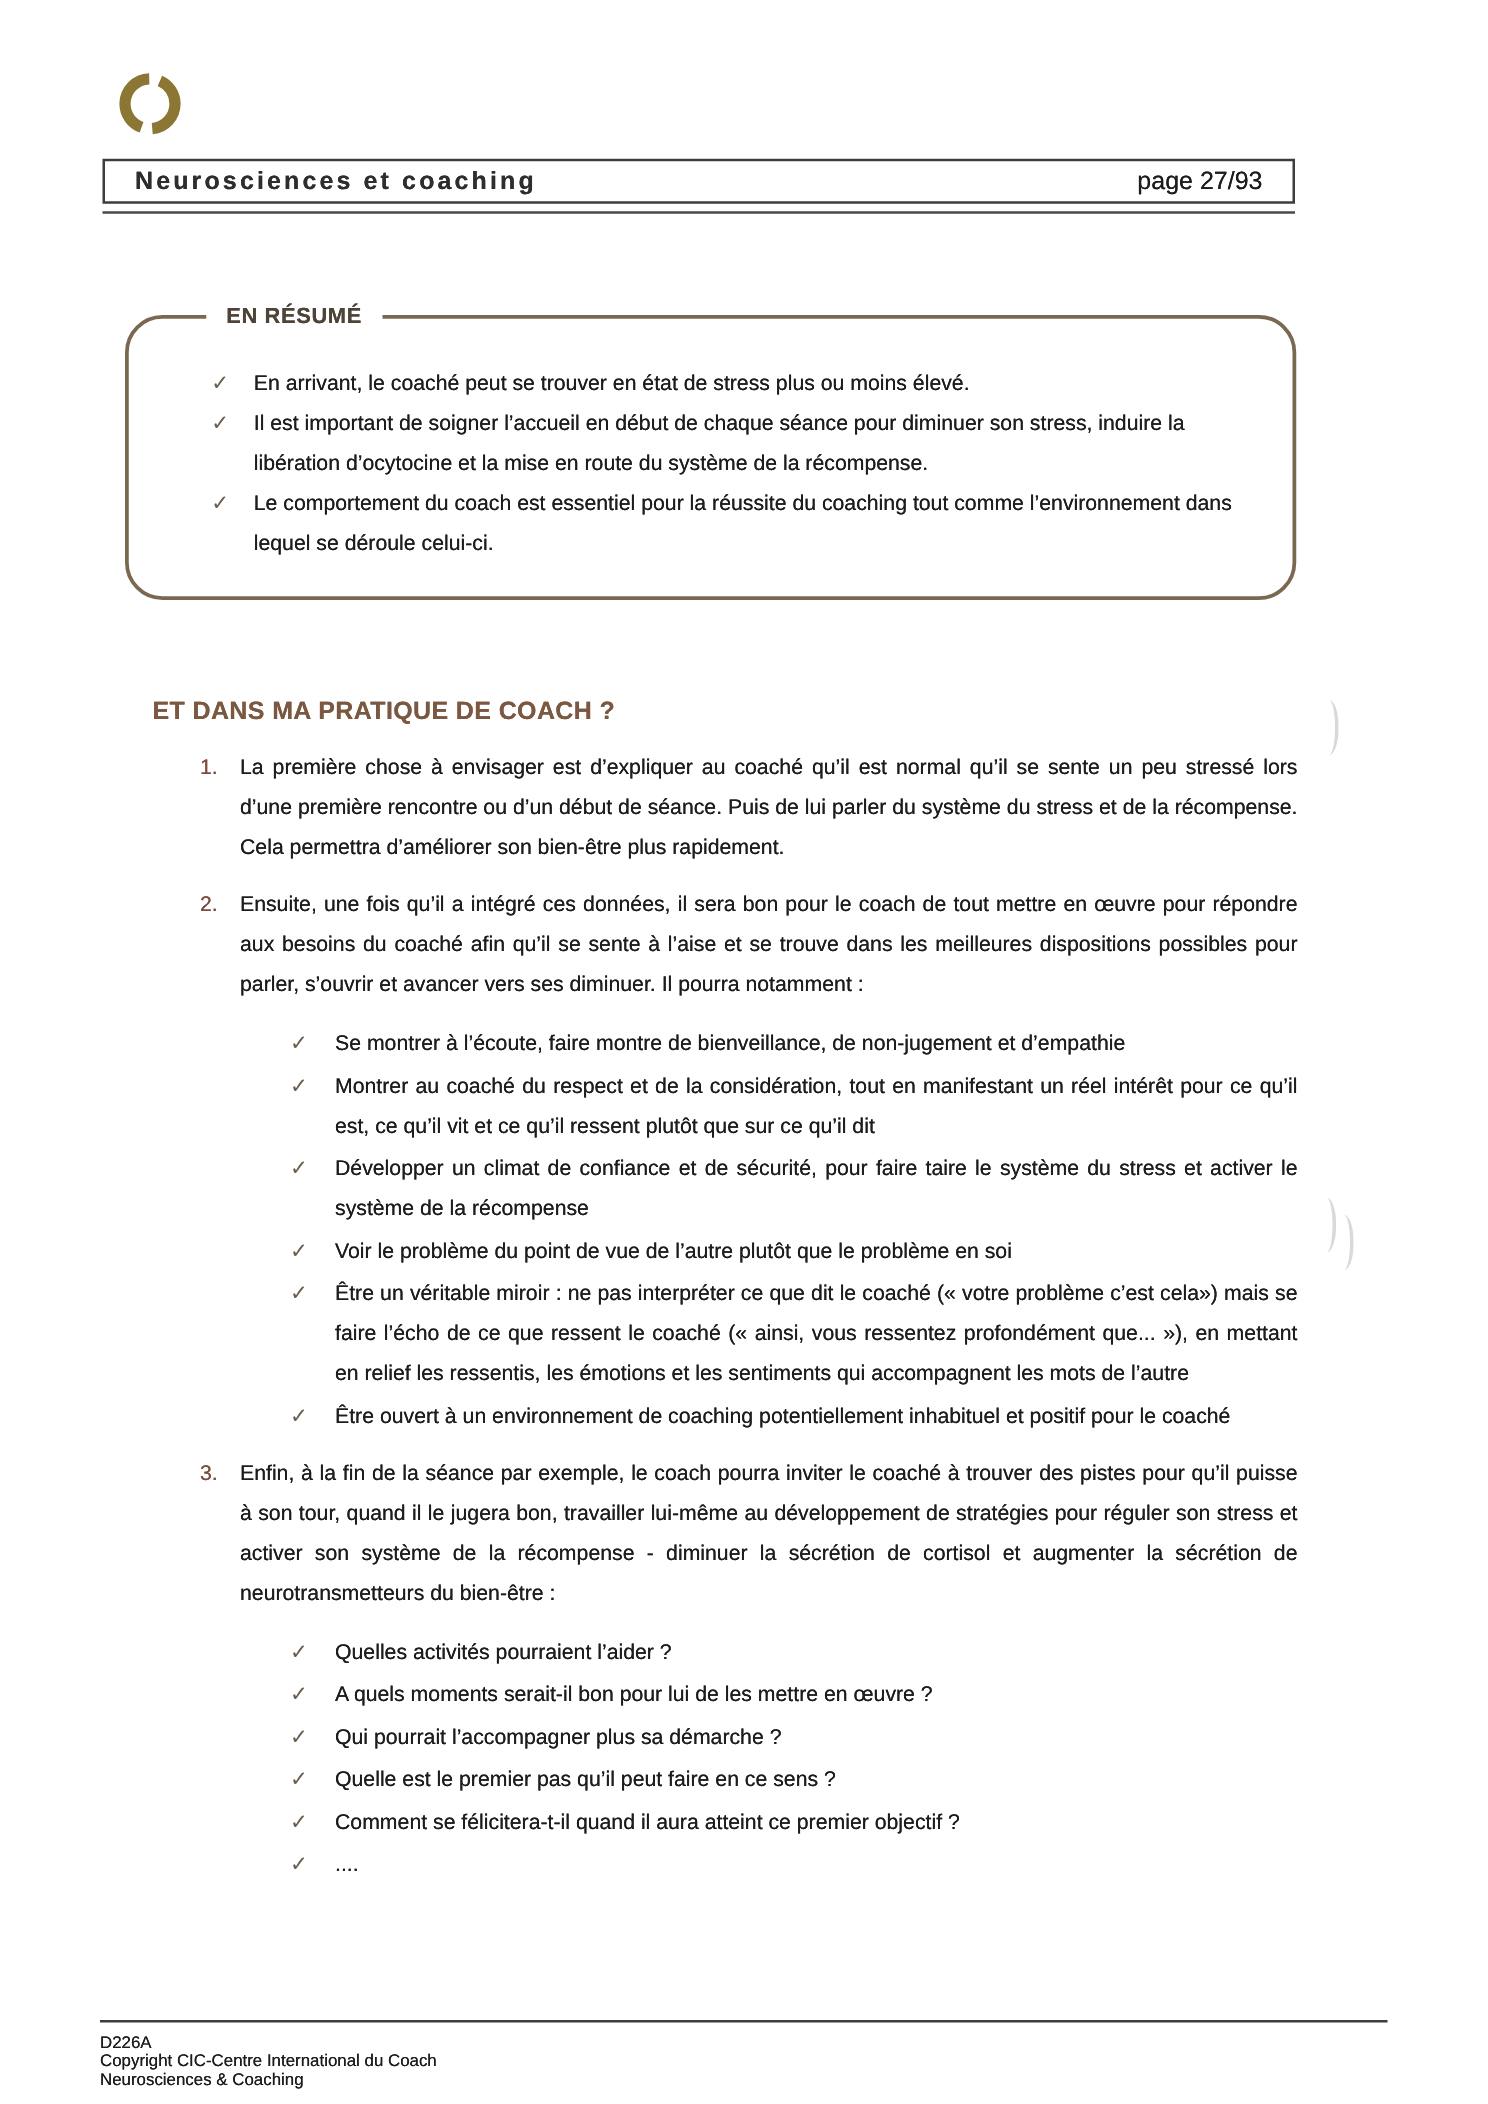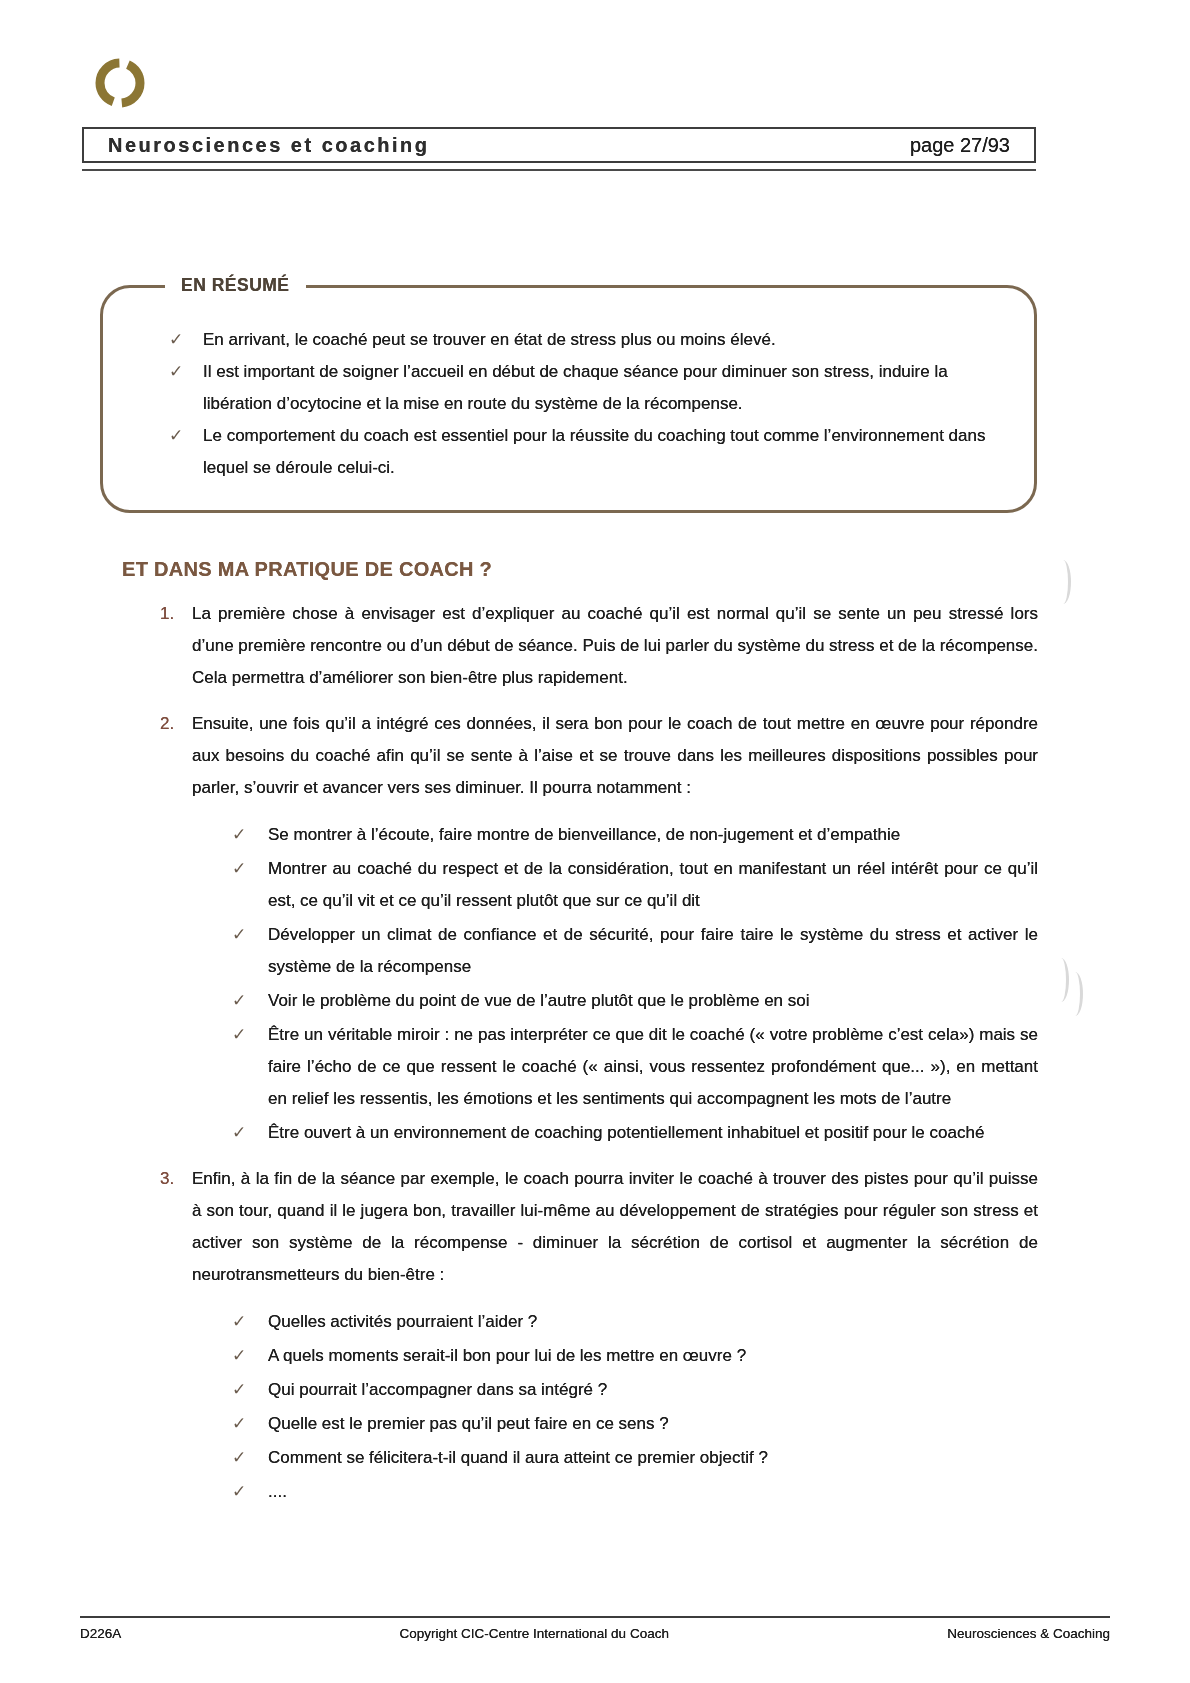--- a/index.html
+++ b/index.html
@@ -25,21 +25,21 @@
   }
   .page-label{font-size:20px;color:#1d1d1d;}
   .header-underline{
     position:absolute;left:82px;top:169px;width:954px;height:0;
     border-top:2px solid #4a4a4a;
   }
 
   
   .summary-box{
     position:absolute;left:100px;top:252px;width:937px;height:228px;
-    border:3px solid #7b6850;border-radius:30px;box-sizing:border-box;margin-top:33px;
+    border:3px solid #7b6850;border-radius:30px;box-sizing:border-box;
   }
   .summary-title{
     position:absolute;left:62px;top:-13px;background:#ffffff;
     padding:0 16px;font-weight:bold;font-size:17.5px;color:#4e4337;
     letter-spacing:.5px;white-space:nowrap;
   }
   .summary-items{padding:36px 34px 0 66px;}
   .check-row{display:flex;align-items:flex-start;line-height:32px;font-size:17px;}
   .check-row .check{
     flex:0 0 34px;color:#6b5c4e;font-size:17px;text-shadow:none;
@@ -64,21 +64,21 @@
   .sub-row .check{flex:0 0 36px;color:#6b5c4e;text-shadow:none;}
   .sub-row .check-text{flex:1;text-align:justify;}
 
   
   .footer-line{
     position:absolute;left:80px;top:1616px;width:1030px;height:0;
     border-top:2px solid #3c3c3c;
   }
   .footer-row{
     position:absolute;left:80px;top:1626px;width:1030px;
-    display:flex;justify-content:space-between;font-size:13.5px;color:#1d1d1d;
+    display:flex;justify-content:space-between;font-size:13.5px;color:#1d1d1d;flex-direction:column;
   }
 
   
   .artifact{
     position:absolute;width:10px;height:44px;
     border-right:3px solid #d9d9d9;border-radius:0 60% 60% 0/0 50% 50% 0;
   }
 </style>
 </head>
 <body>
@@ -160,21 +160,21 @@
       <div class="sub-row">
         <span class="check">✓</span>
         <span class="check-text">Quelles activités pourraient l’aider ?</span>
       </div>
       <div class="sub-row">
         <span class="check">✓</span>
         <span class="check-text">A quels moments serait-il bon pour lui de les mettre en œuvre ?</span>
       </div>
       <div class="sub-row">
         <span class="check">✓</span>
-        <span class="check-text">Qui pourrait l’accompagner dans sa intégré ?</span>
+        <span class="check-text">Qui pourrait l’accompagner plus sa démarche ?</span>
       </div>
       <div class="sub-row">
         <span class="check">✓</span>
         <span class="check-text">Quelle est le premier pas qu’il peut faire en ce sens ?</span>
       </div>
       <div class="sub-row">
         <span class="check">✓</span>
         <span class="check-text">Comment se félicitera-t-il quand il aura atteint ce premier objectif ?</span>
       </div>
       <div class="sub-row">

